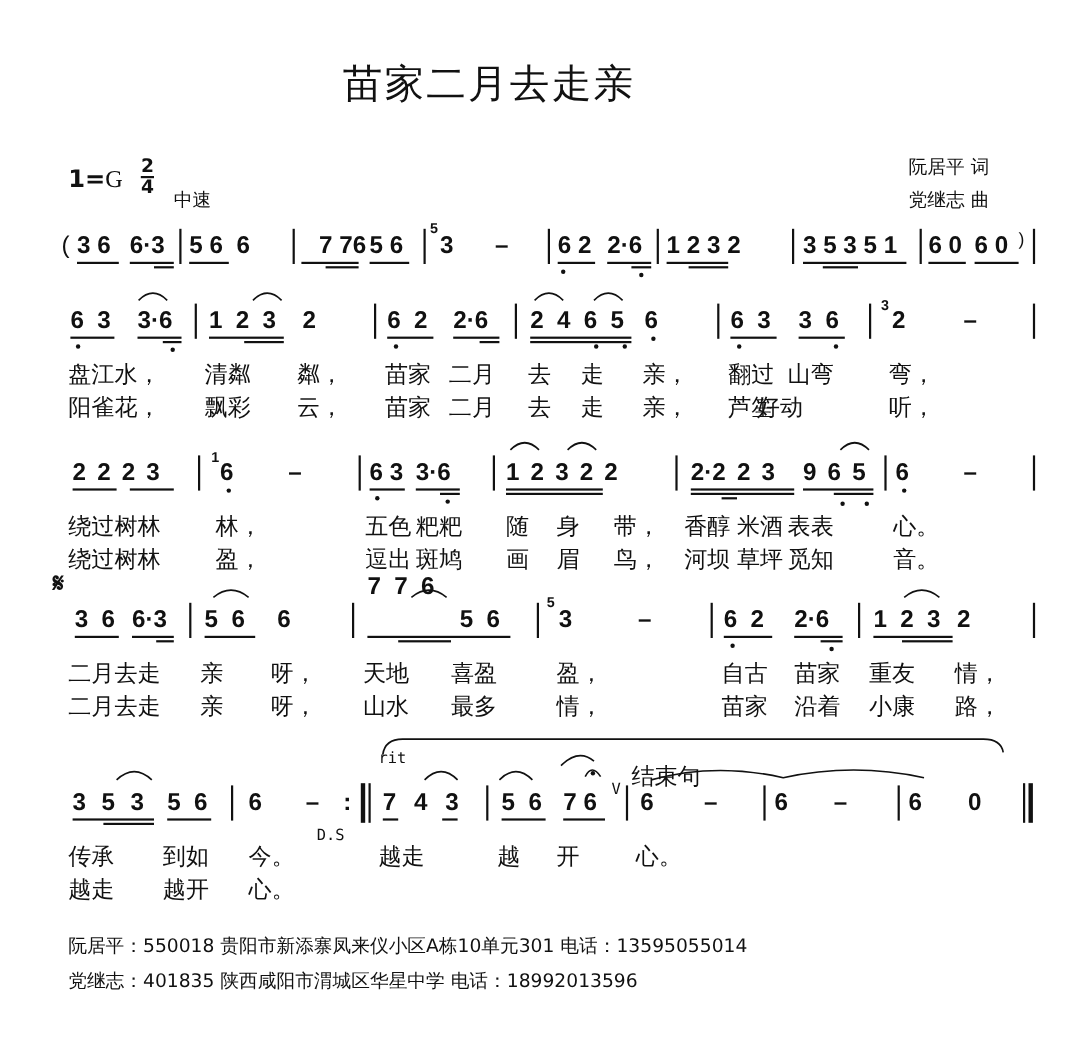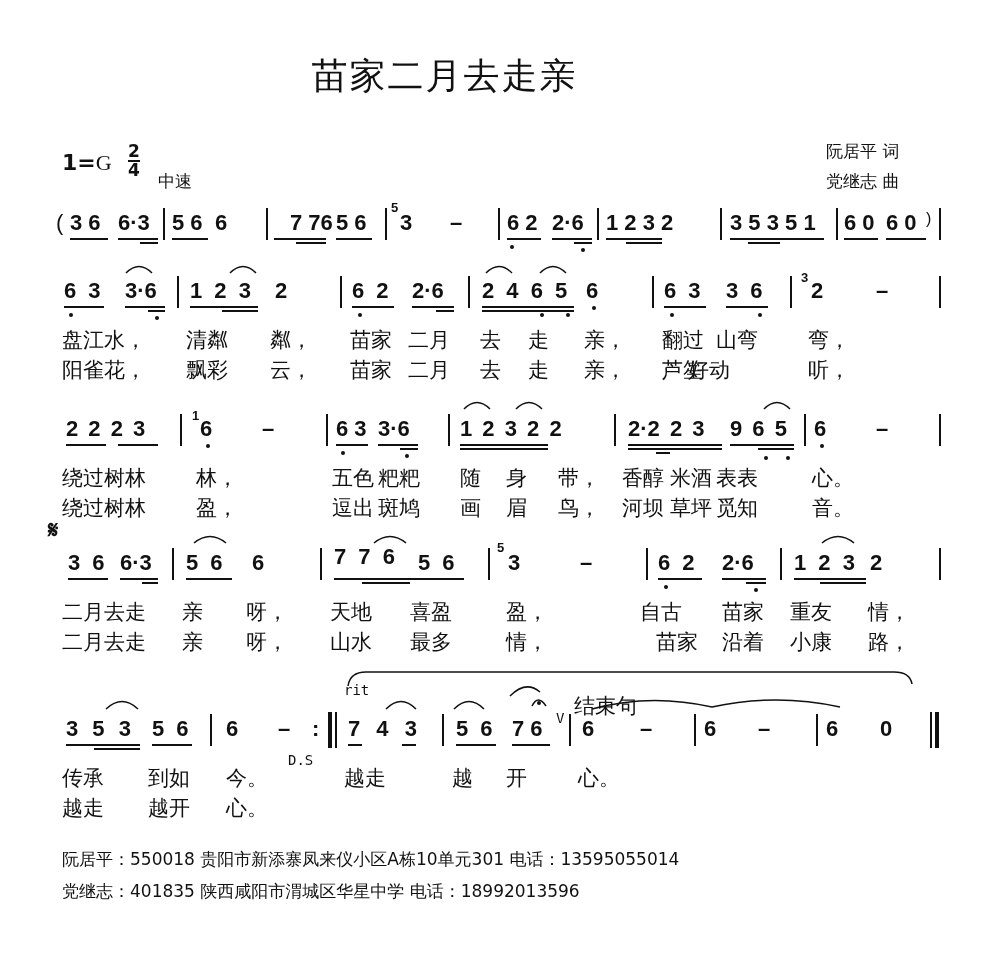--- a/index.html
+++ b/index.html
@@ -246,21 +246,21 @@
   <span class="abs note" style="left:68px; top:550px; word-spacing:6px;">3 6</span>
   <span class="abs note" style="left:120px; top:550px;">6·3</span>
   <div class="ul" style="left:68px; top:578px; width:40px;"></div>
   <div class="ul" style="left:120px; top:578px; width:38px;"></div>
   <div class="ul" style="left:142px; top:582px; width:16px;"></div>
   <div class="bar" style="left:172px; top:548px; height:32px;"></div>
   <span class="abs note" style="left:186px; top:550px; word-spacing:6px;">5 6</span>
   <span class="abs note" style="left:252px; top:550px;">6</span>
   <div class="ul" style="left:186px; top:578px; width:46px;"></div>
   <div class="bar" style="left:320px; top:548px; height:32px;"></div>
-  <span class="abs note" style="left:334px; top:544px; word-spacing:6px;">7 7 6</span>
+  <span class="abs note" style="left:334px; top:520px; word-spacing:6px;">7 7 6</span>
   <span class="abs note" style="left:418px; top:550px; word-spacing:6px;">5 6</span>
   <div class="ul" style="left:334px; top:578px; width:130px;"></div>
   <div class="ul" style="left:362px; top:582px; width:48px;"></div>
   <div class="bar" style="left:488px; top:548px; height:32px;"></div>
   <span class="abs grace" style="left:497px; top:540px;">5</span>
   <span class="abs note" style="left:508px; top:550px;">3</span>
   <span class="abs note" style="left:580px; top:550px;">–</span>
   <div class="bar" style="left:646px; top:548px; height:32px;"></div>
   <span class="abs note" style="left:658px; top:550px; word-spacing:6px;">6 2</span>
   <span class="abs note" style="left:722px; top:550px;">2·6</span>
@@ -275,21 +275,21 @@
   <div class="ul" style="left:794px; top:578px; width:72px;"></div>
   <div class="ul" style="left:820px; top:582px; width:46px;"></div>
   <div class="bar" style="left:939px; top:548px; height:32px;"></div>
 
   <span class="abs lyr" style="left:62px; top:598px;">二月去走</span>
   <span class="abs lyr" style="left:182px; top:598px;">亲</span>
   <span class="abs lyr" style="left:246px; top:598px;">呀，</span>
   <span class="abs lyr" style="left:330px; top:598px;">天地</span>
   <span class="abs lyr" style="left:410px; top:598px;">喜盈</span>
   <span class="abs lyr" style="left:506px; top:598px;">盈，</span>
-  <span class="abs lyr" style="left:640px; top:598px;">自古</span>
+  <span class="abs lyr" style="left:656px; top:598px;">自古</span>
   <span class="abs lyr" style="left:722px; top:598px;">苗家</span>
   <span class="abs lyr" style="left:790px; top:598px;">重友</span>
   <span class="abs lyr" style="left:868px; top:598px;">情，</span>
   <span class="abs lyr" style="left:62px; top:628px;">二月去走</span>
   <span class="abs lyr" style="left:182px; top:628px;">亲</span>
   <span class="abs lyr" style="left:246px; top:628px;">呀，</span>
   <span class="abs lyr" style="left:330px; top:628px;">山水</span>
   <span class="abs lyr" style="left:410px; top:628px;">最多</span>
   <span class="abs lyr" style="left:506px; top:628px;">情，</span>
   <span class="abs lyr" style="left:656px; top:628px;">苗家</span>

